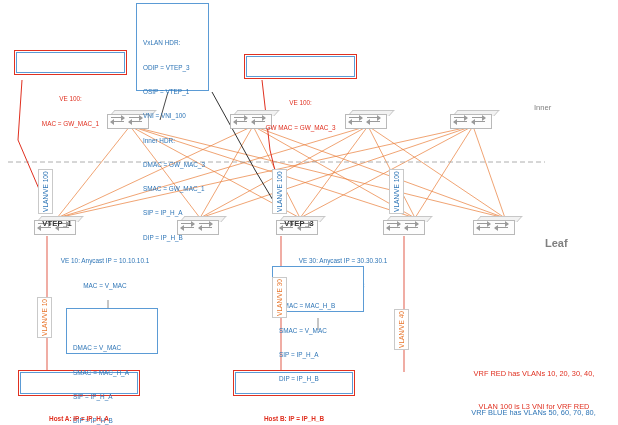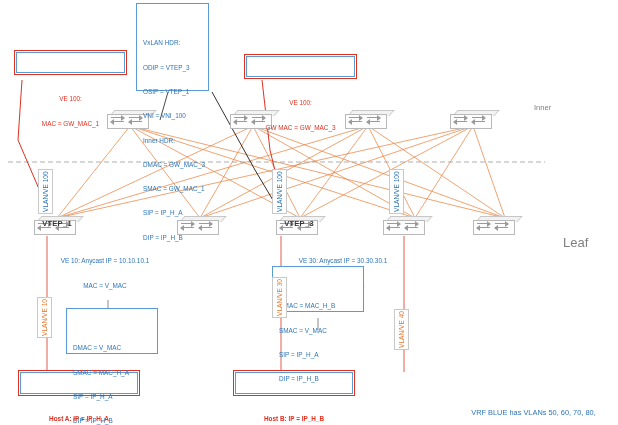--- a/index.html
+++ b/index.html
@@ -245,21 +245,21 @@
     <div class="body"></div>
     <div class="arrows">
         <i></i>
         <i></i>
         <i></i>
         <i></i>
       </div>
   </div>
 
   <div class="txt gray" style="left:534px;top:104px;font-size:7.6px;">Inner</div>
-  <div class="txt gray" style="left:563px;top:239px;font-size:13px;">Leaf</div>
+  <div class="txt gray" style="left:545px;top:239px;font-size:11px;font-weight:bold;">Leaf</div>
 
   <div class="box blue vxlanbox" style="left:136px;top:3px;width:73px;height:88px;">
     <div class="lines">
       <div>VxLAN HDR:</div>
       <div>ODIP = VTEP_3</div>
       <div>OSIP = VTEP_1</div>
       <div>VNI = VNI_100</div>
       <div>Inner HDR:</div>
       <div>DMAC = GW_MAC_3</div>
       <div>SMAC = GW_MAC_1</div>
@@ -330,19 +330,21 @@
 
   <div class="vlab blue" style="left:38px;top:214px;">VLAN/VE 100</div>
   <div class="vlab blue" style="left:272px;top:214px;">VLAN/VE 100</div>
   <div class="vlab blue" style="left:389px;top:214px;">VLAN/VE 100</div>
 
   <div class="vlab orange" style="left:37px;top:338px;">VLAN/VE 10</div>
   <div class="vlab orange" style="left:272px;top:318px;">VLAN/VE 30</div>
   <div class="vlab orange" style="left:394px;top:350px;">VLAN/VE 40</div>
 
   <div class="vrf" style="left:455px;top:346px;width:158px;">
+    <div>VRF RED has VLANs 10, 20, 30, 40,</div>
+    <div>VLAN 100 is L3 VNI for VRF RED</div>
   </div>
   <div class="vrf blue" style="left:452px;top:385px;width:163px;">
     <div>VRF BLUE has VLANs 50, 60, 70, 80,</div>
     
   </div>
 
 </div>
 
 </body></html>

